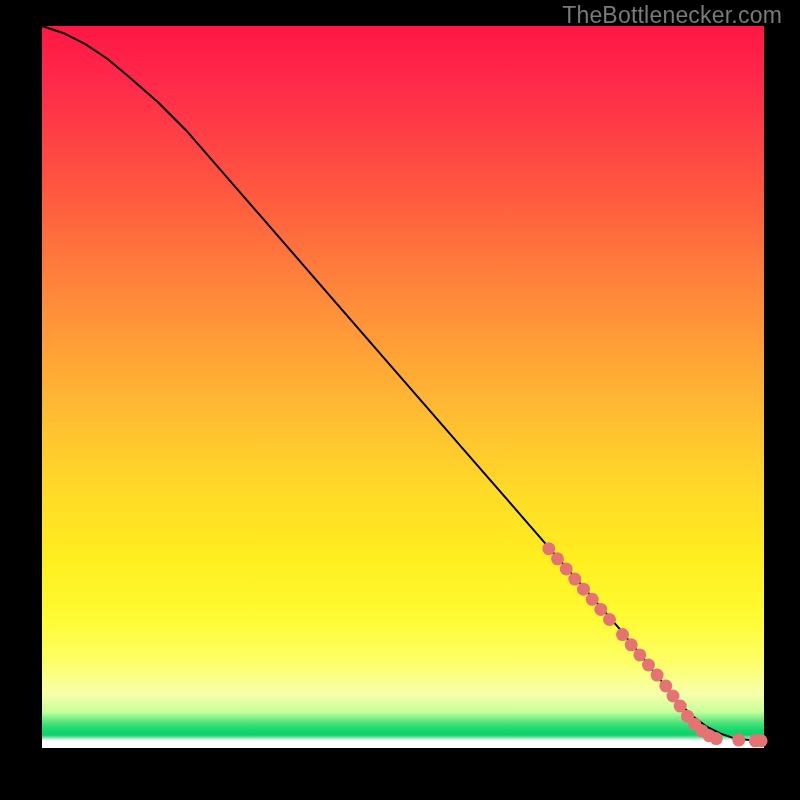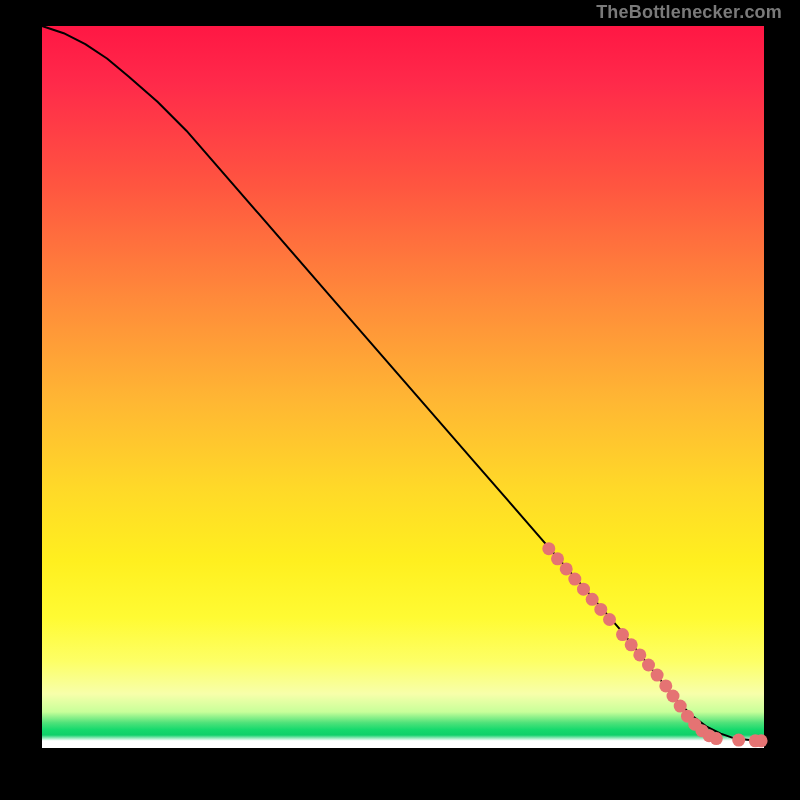--- a/index.html
+++ b/index.html
@@ -42,23 +42,23 @@
       #0fd069 98.2%,
       #ffffff 99%,
       #ffffff 100%
     );
   }
   .branding {
     position: absolute;
     top: 2px;
     right: 18px;
     color: #7a7a7a;
-    font-size: 18px;
+    font-size: 23px;
     letter-spacing: 0.2px;
-    font-weight: 700;
+    font-weight: 400;
   }
   svg.curve {
     position: absolute;
     left: 0;
     top: 0;
     width: 100%;
     height: 100%;
     overflow: visible;
   }
 </style>

